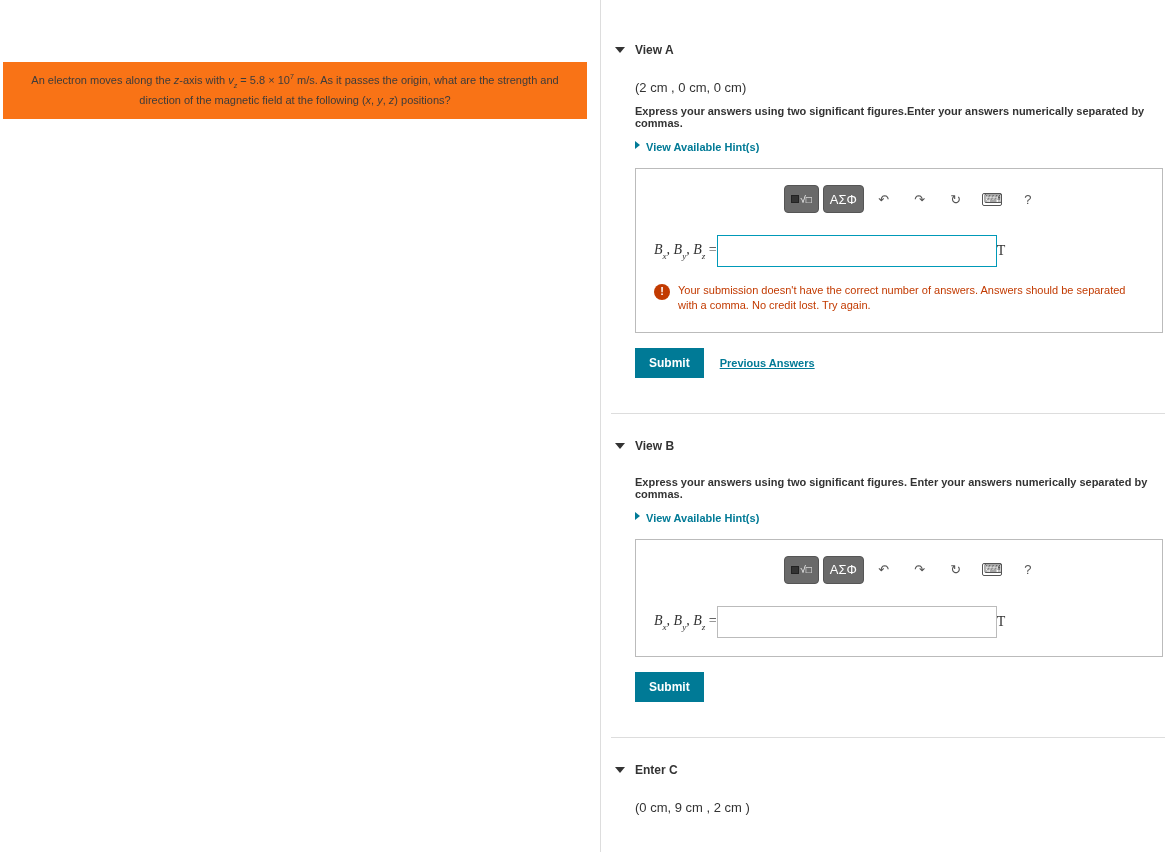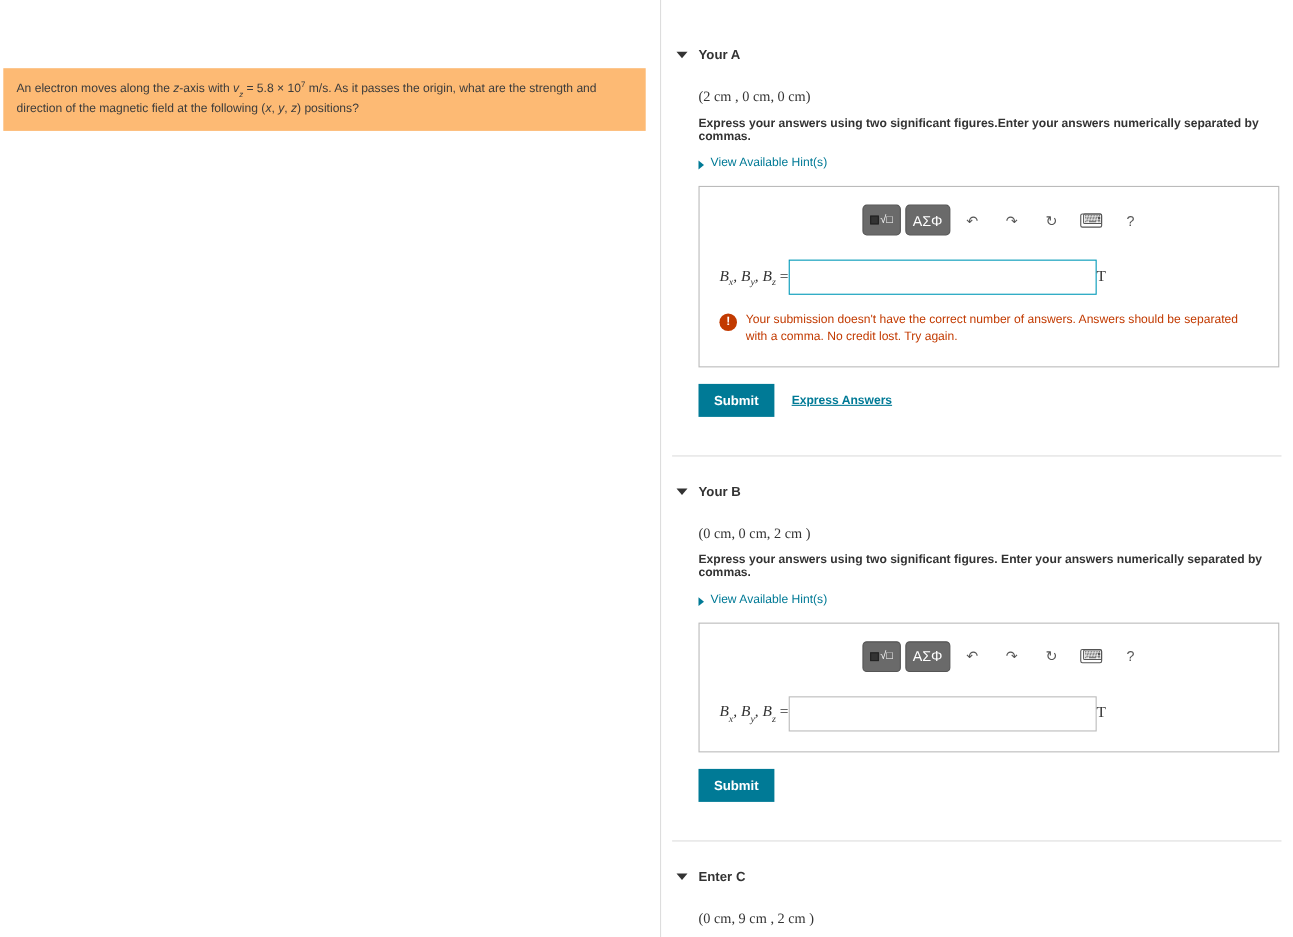--- a/index.html
+++ b/index.html
@@ -20,25 +20,26 @@
     padding: 62px 3px 0 3px;
     flex-shrink: 0;
   }
   .right-col {
     flex: 1;
     padding: 40px 10px 10px 10px;
     border-left: 1px solid #ddd;
     margin-left: 10px;
   }
   .problem-box {
-    background: #fdba74;
+    background: #f97316;
     padding: 10px 12px;
     font-size: 11px;
     line-height: 1.6;
     color: #3c3c3c;
+    text-align: center;
   }
   .problem-box i { font-style: italic; }
   sub { font-size: 0.65em; vertical-align: sub; position: relative; top: 0.1em;}
   sup { font-size: 0.65em; vertical-align: super; }
   .part {
     margin-bottom: 35px;
   }
   .part-header {
     display: flex;
     align-items: center;
@@ -61,37 +62,37 @@
     border-top: 4px solid transparent;
     border-bottom: 4px solid transparent;
     border-left: 5px solid #007a96;
     margin-right: 6px;
     display: inline-block;
   }
   .part-body {
     padding: 10px 2px 0 24px;
   }
   .coords {
-    font-family: Liberation Serif, serif;
+    font-family: Liberation Sans, sans-serif;
     font-size: 13px;
     margin-bottom: 10px;
   }
   .instr {
     font-size: 11px;
     font-weight: bold;
     color: #333;
     margin-bottom: 12px;
   }
   .hints-link {
     color: #007a96;
-    font-weight: normal;
-    font-size: 11px;
-    cursor: pointer;
-    display: flex;
-    align-items: flex-end;
+    font-weight: bold;
+    font-size: 11px;
+    cursor: pointer;
+    display: flex;
+    align-items: flex-start;
     margin-bottom: 15px;
   }
   .answer-frame {
     border: 1px solid #bbb;
     padding: 16px 18px 18px 18px;
     position: relative;
   }
   .toolbar {
     display: flex;
     align-items: center;
@@ -228,21 +229,21 @@
     <div class="problem-box">
       <span>An electron moves along the </span><i>z</i><span>-axis with </span><i><span>v</span><sub>z</sub></i> = <span>5.8 × 10</span><sup>7</sup><span> m/s</span><span>. As it passes the origin, what are the strength and direction of the magnetic field at the following (</span><i>x</i>, <i>y</i>, <i>z</i><span>) positions?</span>
     </div>
   </div>
 
   <div class="right-col">
 
     <div class="part">
       <div class="part-header">
         <span class="caret-down"></span>
-        <span>Your A</span>
+        <span>View A</span>
       </div>
       <div class="part-body">
         <div class="coords">(2 cm , 0 cm, 0 cm)</div>
         <div class="instr">Express your answers using two significant figures.Enter your answers numerically separated by commas.</div>
         <div class="hints-link">
           <span class="caret-right-sm"></span>
           <span>View Available Hint(s)</span>
         </div>
 
         <div class="answer-frame">
@@ -268,34 +269,33 @@
             <span class="unit">T</span>
           </div>
           <div class="err-msg">
             <span class="err-icon">!</span>
             <span>Your submission doesn't have the correct number of answers. Answers should be separated with a comma. No credit lost. Try again.</span>
           </div>
         </div>
 
         <div class="btn-row">
           <button class="submit-btn">Submit</button>
-          <span class="prev-link">Express Answers</span>
+          <span class="prev-link">Previous Answers</span>
         </div>
       </div>
     </div>
 
     <div class="sep"></div>
 
     <div class="part">
       <div class="part-header">
         <span class="caret-down"></span>
-        <span>Your B</span>
+        <span>View B</span>
       </div>
       <div class="part-body">
-        <div class="coords">(0 cm, 0 cm, 2 cm )</div>
         <div class="instr">Express your answers using two significant figures. Enter your answers numerically separated by commas.</div>
         <div class="hints-link">
           <span class="caret-right-sm"></span>
           <span>View Available Hint(s)</span>
         </div>
 
         <div class="answer-frame">
           <div class="toolbar">
             <span class="tb-btn tb-dark">
                 <span class="box"></span>

